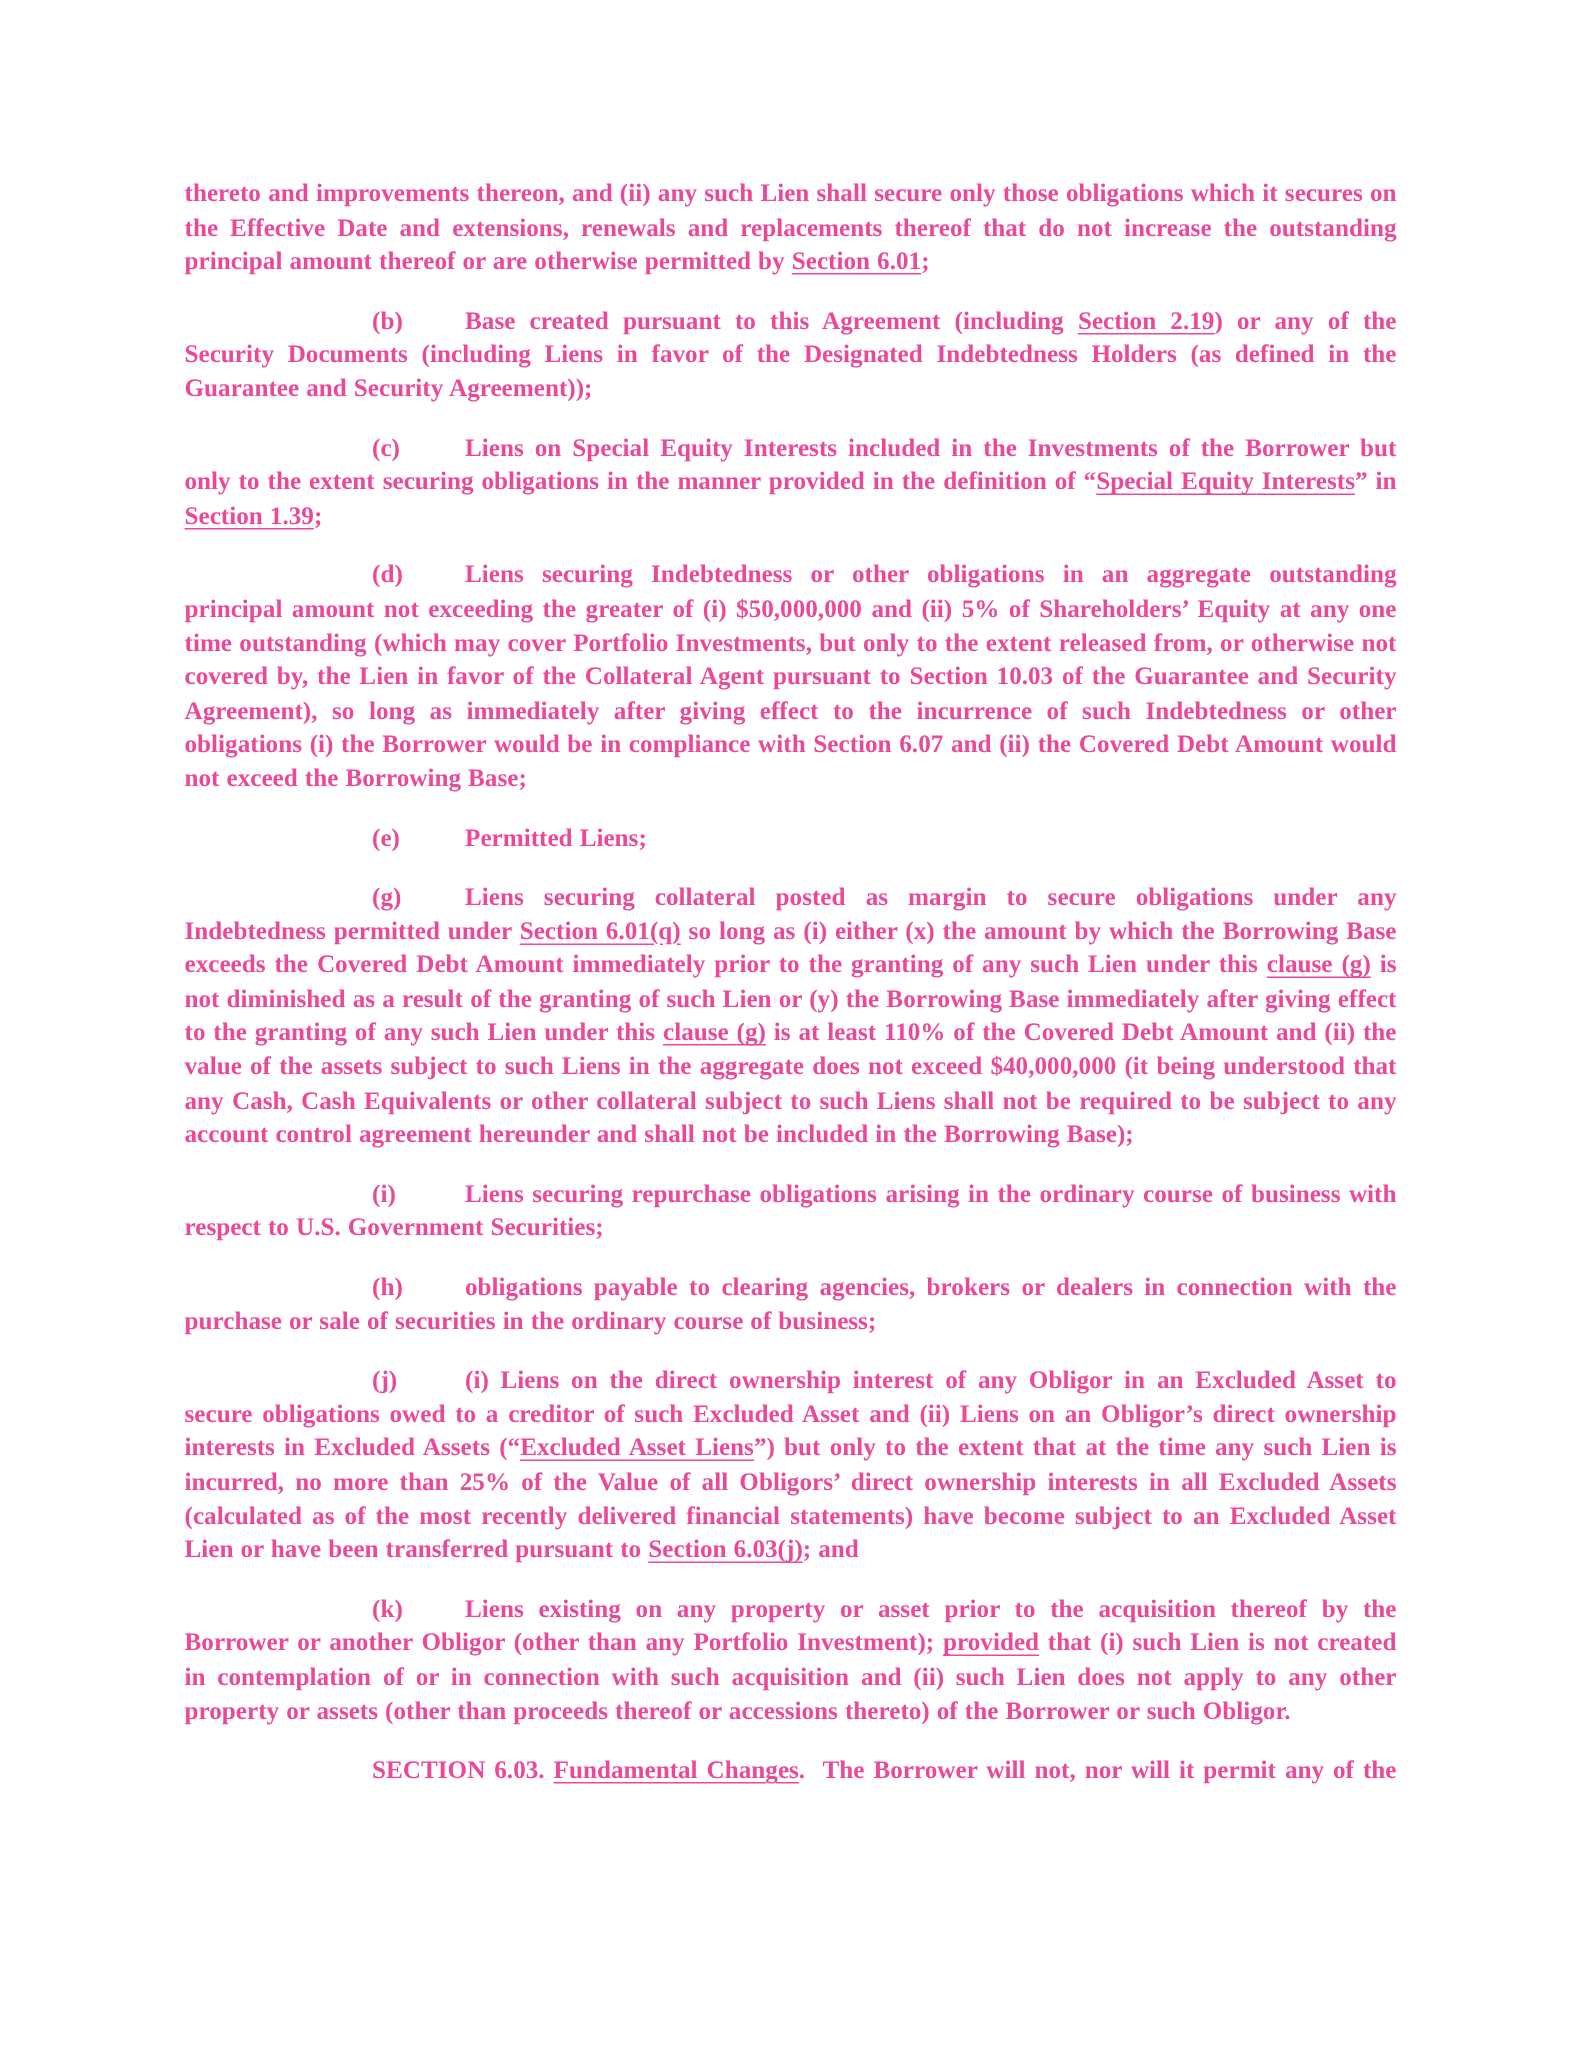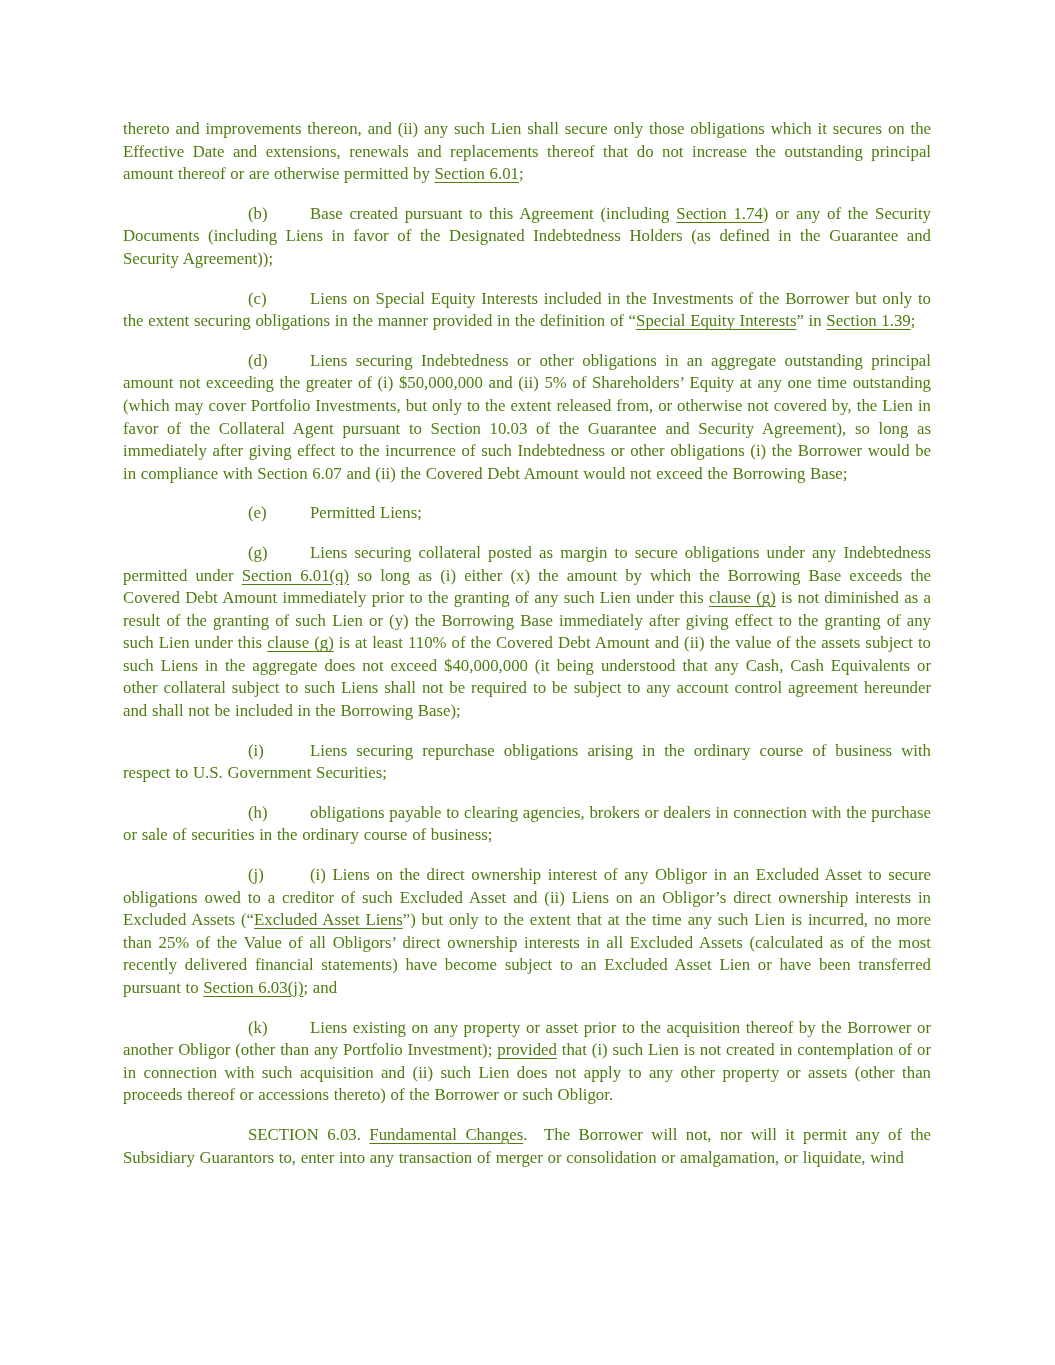--- a/index.html
+++ b/index.html
@@ -2,22 +2,23 @@
 <html><head>
 <meta charset="utf-8">
 <style>
   html, body { margin: 0; padding: 0; background: #ffffff; }
   .page {
     position: relative;
     width: 1055px;
     height: 1193px;
     background: #ffffff;
     font-family: "Liberation Serif", serif;
-    color: #4d7c0f;
+    color: #ec4899;
     overflow: hidden;
+    font-weight: bold;
   }
   .body-text {
     position: absolute;
     left: 123px;
     top: 118px;
     width: 808px;
   }
   p.para {
     margin: 0 0 17px 0;
     font-size: 16.8px;
@@ -52,21 +53,21 @@
     top: 0;
     font-style: italic;
   }
 </style>
 </head>
 <body>
 
 <div class="page">
   <div class="body-text">
       <p class="para"><span>thereto and improvements thereon, and (ii) any such Lien shall secure only those obligations which it secures on the Effective Date and extensions, renewals and replacements thereof that do not increase the outstanding principal amount thereof or are otherwise permitted by </span><span class="u">Section 6.01</span><span>;</span></p>
-      <p class="para indent"><span class="clause-label">(b)</span><span>Base created pursuant to this Agreement (including </span><span class="u">Section 1.74</span><span>) or any of the Security Documents (including Liens in favor of the Designated Indebtedness Holders (as defined in the Guarantee and Security Agreement));</span></p>
+      <p class="para indent"><span class="clause-label">(b)</span><span>Base created pursuant to this Agreement (including </span><span class="u">Section 2.19</span><span>) or any of the Security Documents (including Liens in favor of the Designated Indebtedness Holders (as defined in the Guarantee and Security Agreement));</span></p>
       <p class="para indent"><span class="clause-label">(c)</span><span>Liens on Special Equity Interests included in the Investments of the Borrower but only to the extent securing obligations in the manner provided in the definition of “</span><span class="u">Special Equity Interests</span><span>” in </span><span class="u">Section 1.39</span><span>;</span></p>
       <p class="para indent"><span class="clause-label">(d)</span><span>Liens securing Indebtedness or other obligations in an aggregate outstanding principal amount not exceeding the greater of (i) $50,000,000 and (ii) 5% of Shareholders’ Equity at any one time outstanding (which may cover Portfolio Investments, but only to the extent released from, or otherwise not covered by, the Lien in favor of the Collateral Agent pursuant to Section 10.03 of the Guarantee and Security Agreement), so long as immediately after giving effect to the incurrence of such Indebtedness or other obligations (i) the Borrower would be in compliance with Section 6.07 and (ii) the Covered Debt Amount would not exceed the Borrowing Base;</span></p>
       <p class="para indent"><span class="clause-label">(e)</span><span>Permitted Liens;</span></p>
       <p class="para indent"><span class="clause-label">(g)</span><span>Liens securing collateral posted as margin to secure obligations under any Indebtedness permitted under </span><span class="u">Section 6.01(q)</span><span> so long as (i) either (x) the amount by which the Borrowing Base exceeds the Covered Debt Amount immediately prior to the granting of any such Lien under this </span><span class="u">clause (g)</span><span> is not diminished as a result of the granting of such Lien or (y) the Borrowing Base immediately after giving effect to the granting of any such Lien under this </span><span class="u">clause (g)</span><span> is at least 110% of the Covered Debt Amount and (ii) the value of the assets subject to such Liens in the aggregate does not exceed $40,000,000 (it being understood that any Cash, Cash Equivalents or other collateral subject to such Liens shall not be required to be subject to any account control agreement hereunder and shall not be included in the Borrowing Base);</span></p>
       <p class="para indent"><span class="clause-label">(i)</span><span>Liens securing repurchase obligations arising in the ordinary course of business with respect to U.S. Government Securities;</span></p>
       <p class="para indent"><span class="clause-label">(h)</span><span>obligations payable to clearing agencies, brokers or dealers in connection with the purchase or sale of securities in the ordinary course of business;</span></p>
       <p class="para indent"><span class="clause-label">(j)</span><span>(i) Liens on the direct ownership interest of any Obligor in an Excluded Asset to secure obligations owed to a creditor of such Excluded Asset and (ii) Liens on an Obligor’s direct ownership interests in Excluded Assets (“</span><span class="u">Excluded Asset Liens</span><span>”) but only to the extent that at the time any such Lien is incurred, no more than 25% of the Value of all Obligors’ direct ownership interests in all Excluded Assets (calculated as of the most recently delivered financial statements) have become subject to an Excluded Asset Lien or have been transferred pursuant to </span><span class="u">Section 6.03(j)</span><span>; and</span></p>
       <p class="para indent"><span class="clause-label">(k)</span><span>Liens existing on any property or asset prior to the acquisition thereof by the Borrower or another Obligor (other than any Portfolio Investment); </span><span class="u">provided</span><span> that (i) such Lien is not created in contemplation of or in connection with such acquisition and (ii) such Lien does not apply to any other property or assets (other than proceeds thereof or accessions thereto) of the Borrower or such Obligor.</span></p>
       <p class="para indent"><span>SECTION 6.03. </span><span class="u">Fundamental Changes</span><span>.&nbsp; The Borrower will not, nor will it permit any of the Subsidiary Guarantors to, enter into any transaction of merger or consolidation or amalgamation, or liquidate, wind</span></p>
     </div>

